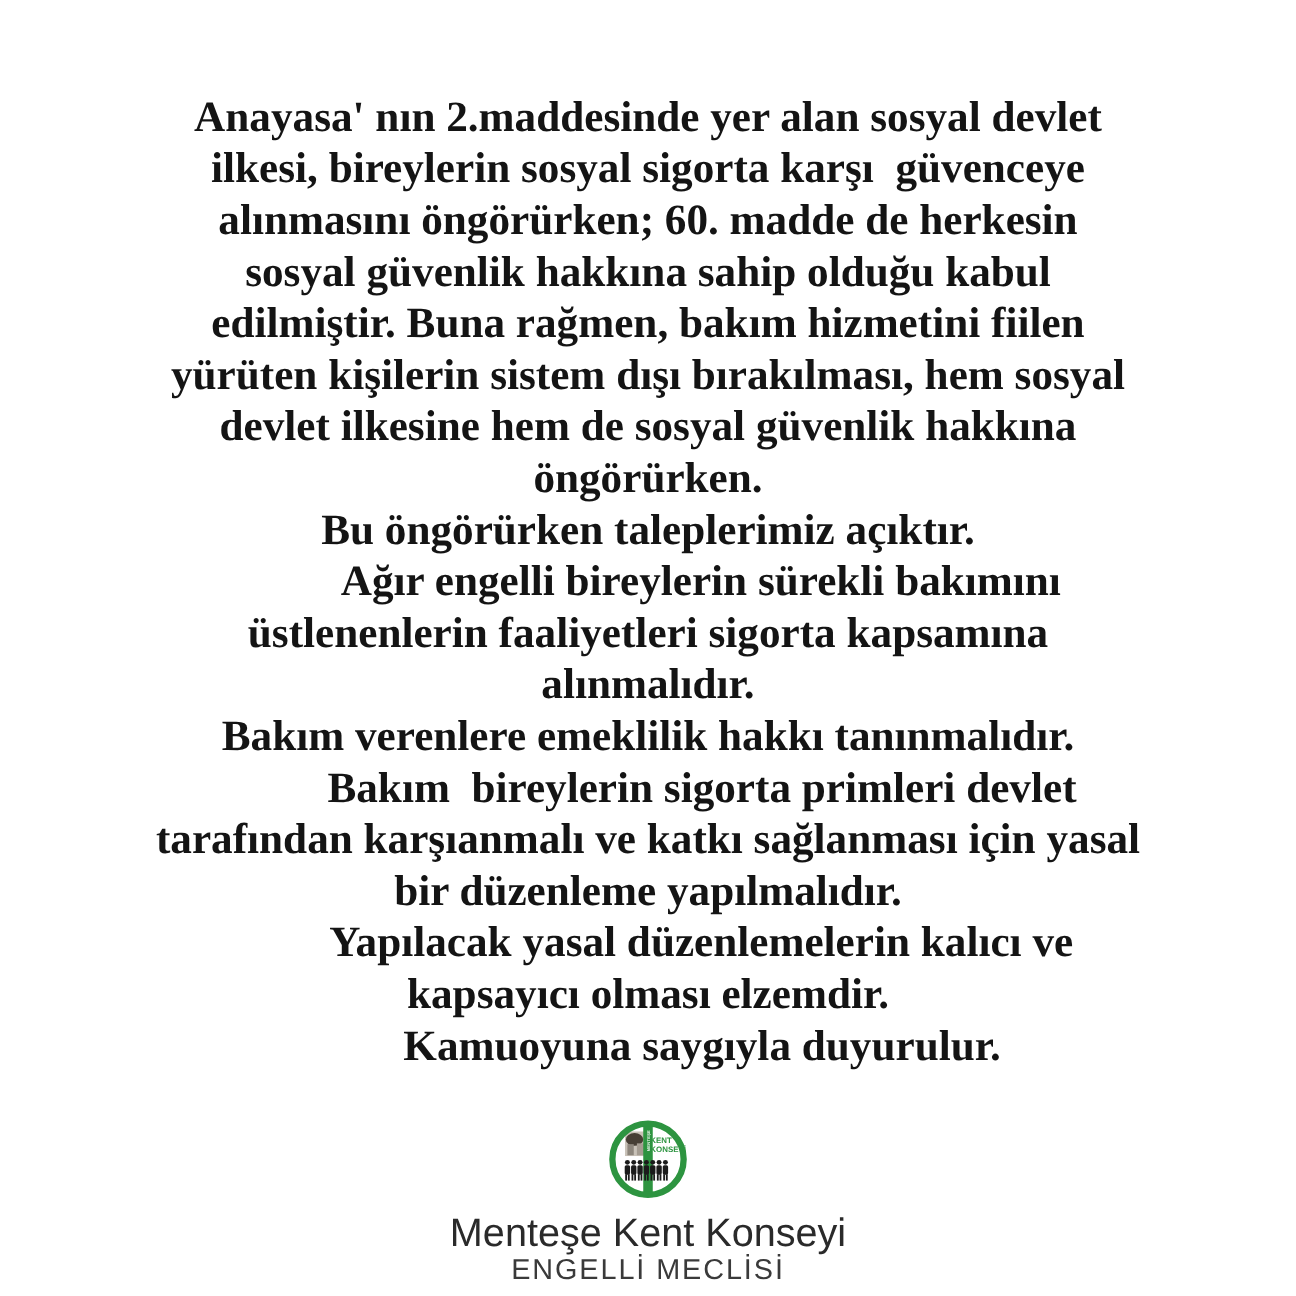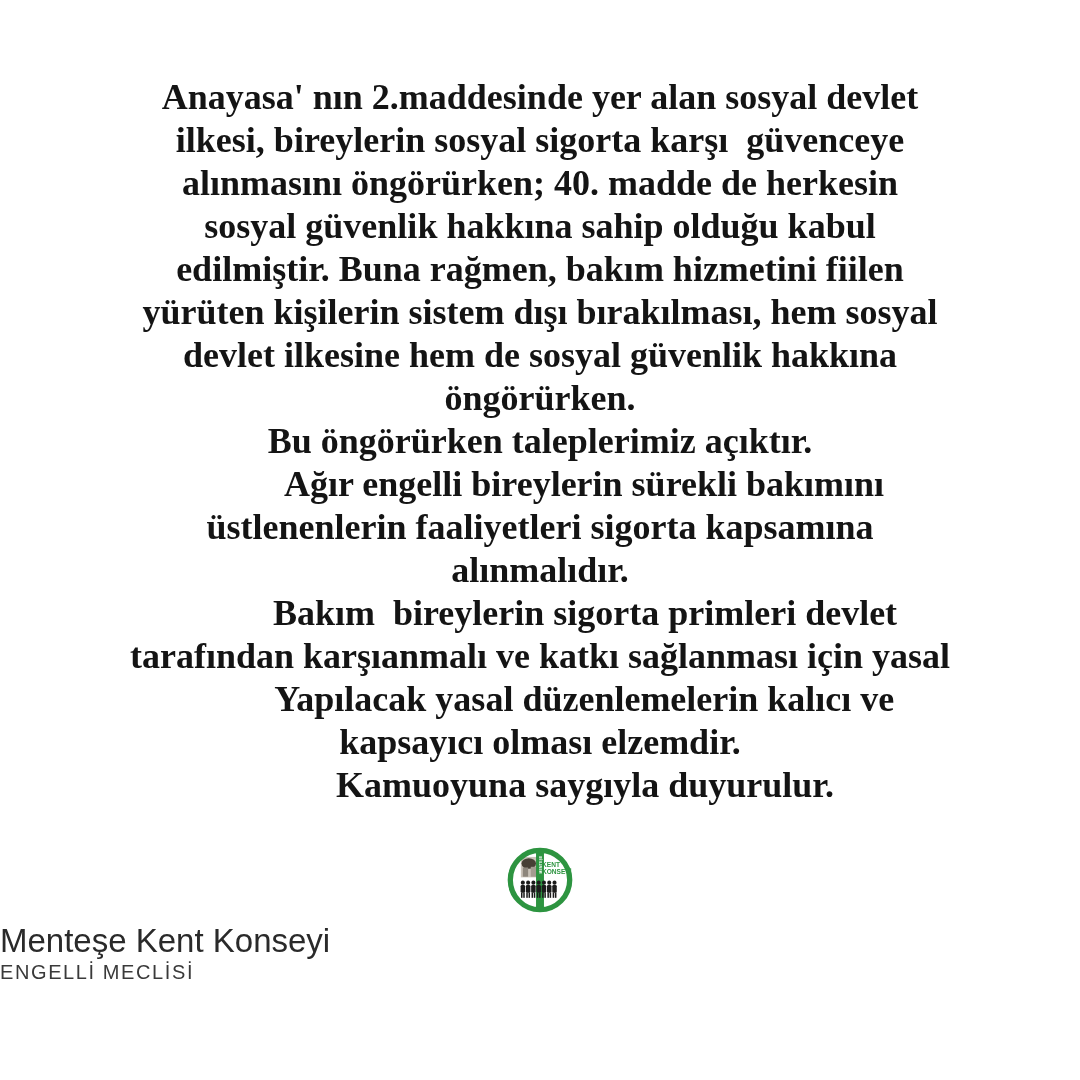--- a/index.html
+++ b/index.html
@@ -18,63 +18,66 @@
     font-size: 36px;
     line-height: 43px;
     color: #141414;
   }
   .statement .line {
     white-space: pre;       
     min-height: 43px;
   }
   .footer {
     margin-top: 40px;
+    text-align: center;
   }
   .logo {
     display: block;
     width: 66px;
     height: 66px;
     margin: 0 auto;
   }
   .org-name {
     margin-top: 9px;
     font-family: "Liberation Sans", sans-serif;
     font-size: 33px;
     line-height: 37px;
     color: #2a2a2a;
   }
   .subtitle {
     margin-top: 2px;
     font-family: "Liberation Sans", sans-serif;
-    font-size: 20px;
+    font-size: 24px;
     line-height: 23px;
     letter-spacing: 1.6px;
     color: #3a3a3a;
   }
 </style>
 </head>
 <body>
 
 <div class="canvas">
 
   <div class="statement">
     <div class="line">Anayasa' nın 2.maddesinde yer alan sosyal devlet</div>
     <div class="line">ilkesi, bireylerin sosyal sigorta karşı  güvenceye</div>
-    <div class="line">alınmasını öngörürken; 40. madde de herkesin</div>
+    <div class="line">alınmasını öngörürken; 60. madde de herkesin</div>
     <div class="line">sosyal güvenlik hakkına sahip olduğu kabul</div>
     <div class="line">edilmiştir. Buna rağmen, bakım hizmetini fiilen</div>
     <div class="line">yürüten kişilerin sistem dışı bırakılması, hem sosyal</div>
     <div class="line">devlet ilkesine hem de sosyal güvenlik hakkına</div>
     <div class="line">öngörürken.</div>
     <div class="line">Bu öngörürken taleplerimiz açıktır.</div>
     <div class="line">          Ağır engelli bireylerin sürekli bakımını</div>
     <div class="line">üstlenenlerin faaliyetleri sigorta kapsamına</div>
     <div class="line">alınmalıdır.</div>
+    <div class="line">Bakım verenlere emeklilik hakkı tanınmalıdır.</div>
     <div class="line">          Bakım  bireylerin sigorta primleri devlet</div>
     <div class="line">tarafından karşıanmalı ve katkı sağlanması için yasal</div>
+    <div class="line">bir düzenleme yapılmalıdır.</div>
     <div class="line">          Yapılacak yasal düzenlemelerin kalıcı ve</div>
     <div class="line">kapsayıcı olması elzemdir.</div>
     <div class="line">          Kamuoyuna saygıyla duyurulur.</div>
   </div>
 
   <div class="footer">
 
     <svg class="logo" viewBox="0 0 100 100" aria-hidden="true">
 
       <g>

